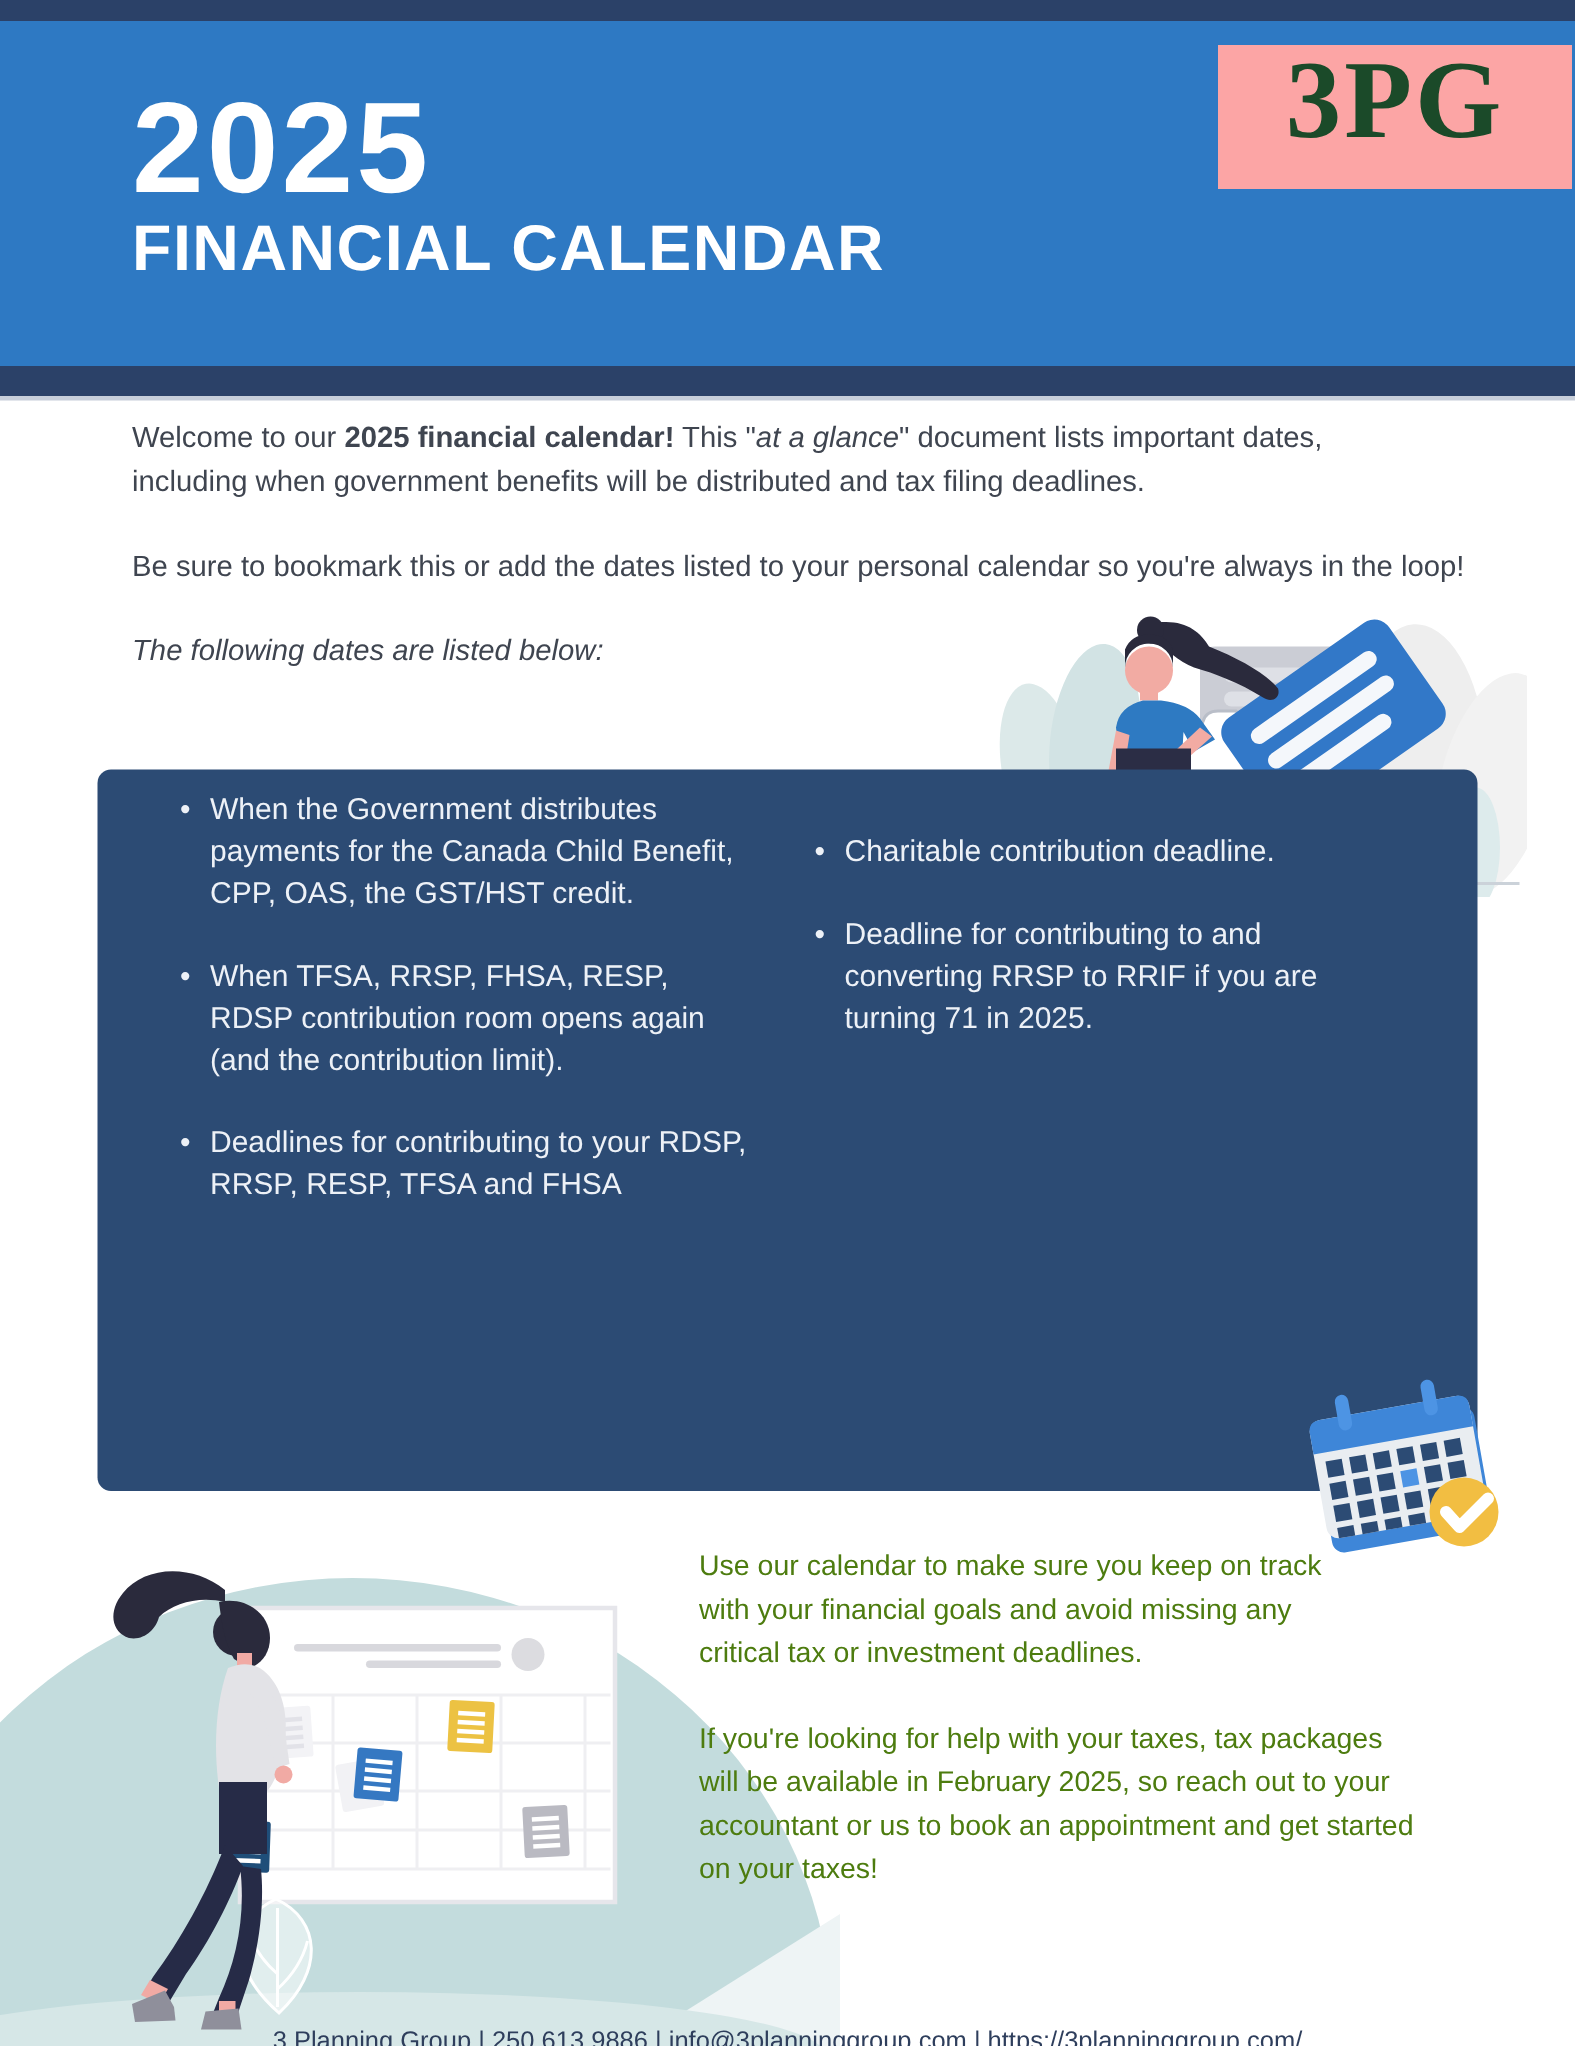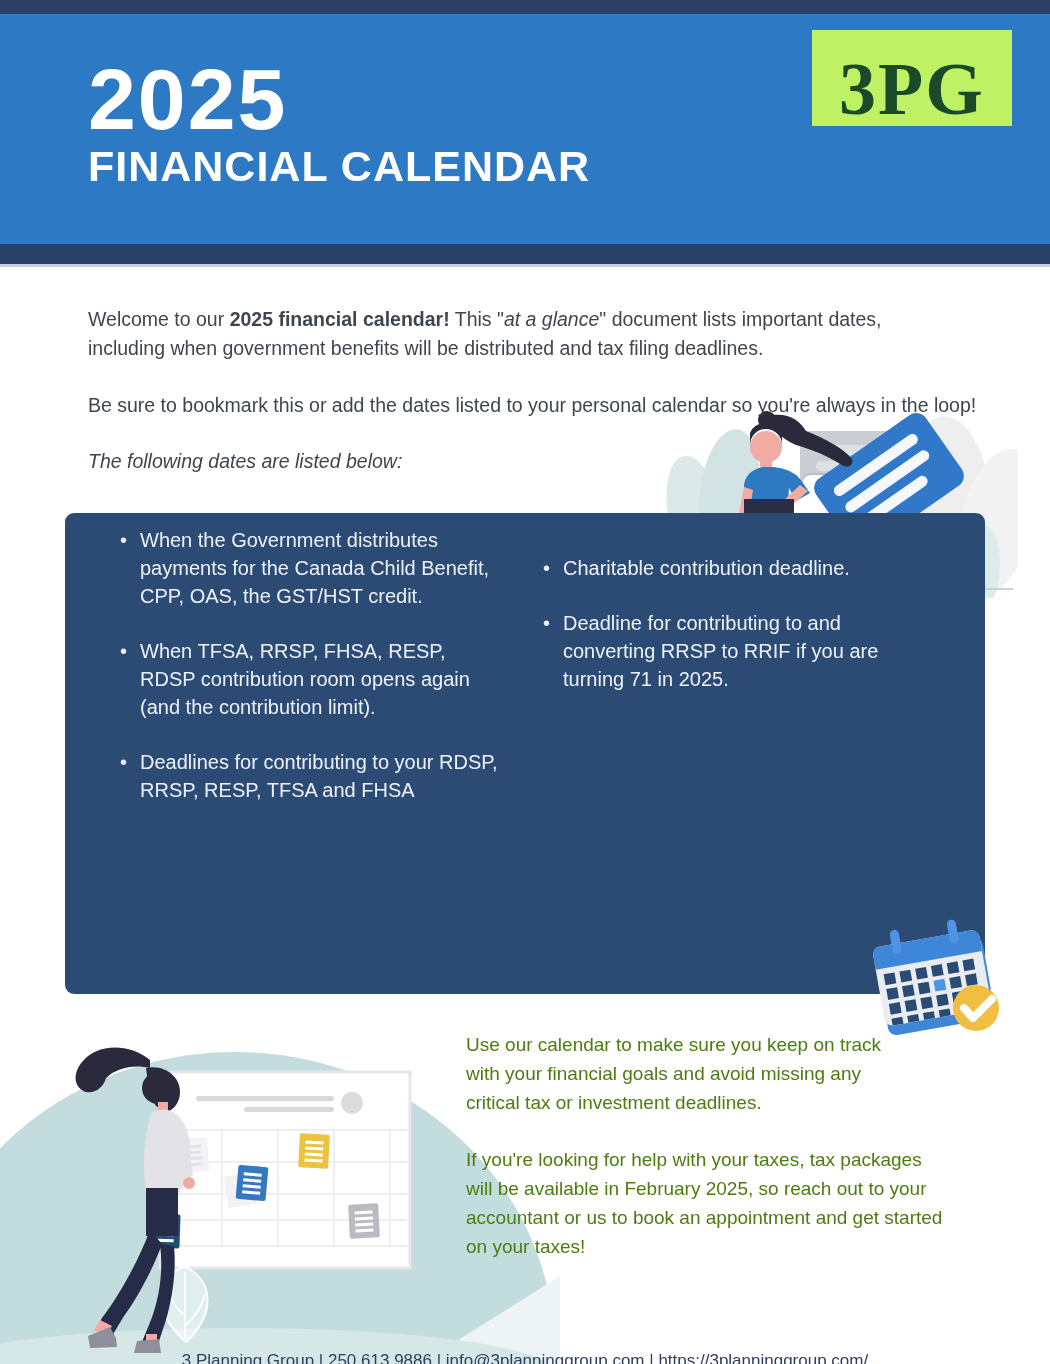--- a/index.html
+++ b/index.html
@@ -8,28 +8,28 @@
   .page{position:absolute;left:0;top:0;width:1050px;height:1364px;overflow:hidden;background:#fff;}
 
   
   .top-bar{position:absolute;left:0;top:0;width:1050px;height:14px;background:#2B4168;}
   .banner{position:absolute;left:0;top:14px;width:1050px;height:230px;background:#2E79C3;}
   .banner-stripe{position:absolute;left:0;top:244px;width:1050px;height:20px;background:#2B4168;}
   .banner-hairline{position:absolute;left:0;top:264px;width:1050px;height:3px;background:#C7CEDA;}
   .title-block{position:absolute;left:88px;top:56px;color:#ffffff;}
   .title-year{font-size:86px;font-weight:800;line-height:86px;letter-spacing:2px;}
   .title-sub{font-size:43px;font-weight:700;line-height:48px;letter-spacing:1px;margin-top:0;}
-  .logo-box{position:absolute;left:812px;top:30px;width:200px;height:96px;background:#bef264;
-            display:flex;align-items:flex-end;justify-content:center;}
+  .logo-box{position:absolute;left:812px;top:30px;width:236px;height:96px;background:#fca5a5;
+            display:flex;align-items:flex-start;justify-content:center;}
   .logo-text{font-family:"Liberation Serif", serif;font-weight:700;font-size:74px;
              color:#1B4A29;letter-spacing:2px;line-height:1;}
 
   
   .intro{position:absolute;left:88px;top:278px;z-index:2;color:#3F4550;
-         font-size:19.5px;line-height:29px;margin-top:27px;}
+         font-size:19.5px;line-height:29px;}
   .intro p{margin:0;}
   .p1{width:852px;}
   .p2{width:890px;margin-top:28px !important;}
   .p3{margin-top:27px !important;font-style:italic;}
   .bold{font-weight:bold;}
   .ital{font-style:italic;}
 
   
   .panel{position:absolute;left:65px;top:513px;width:920px;height:481px;background:#2C4B74;
          border-radius:9px;z-index:3;color:#EDF1F7;}

